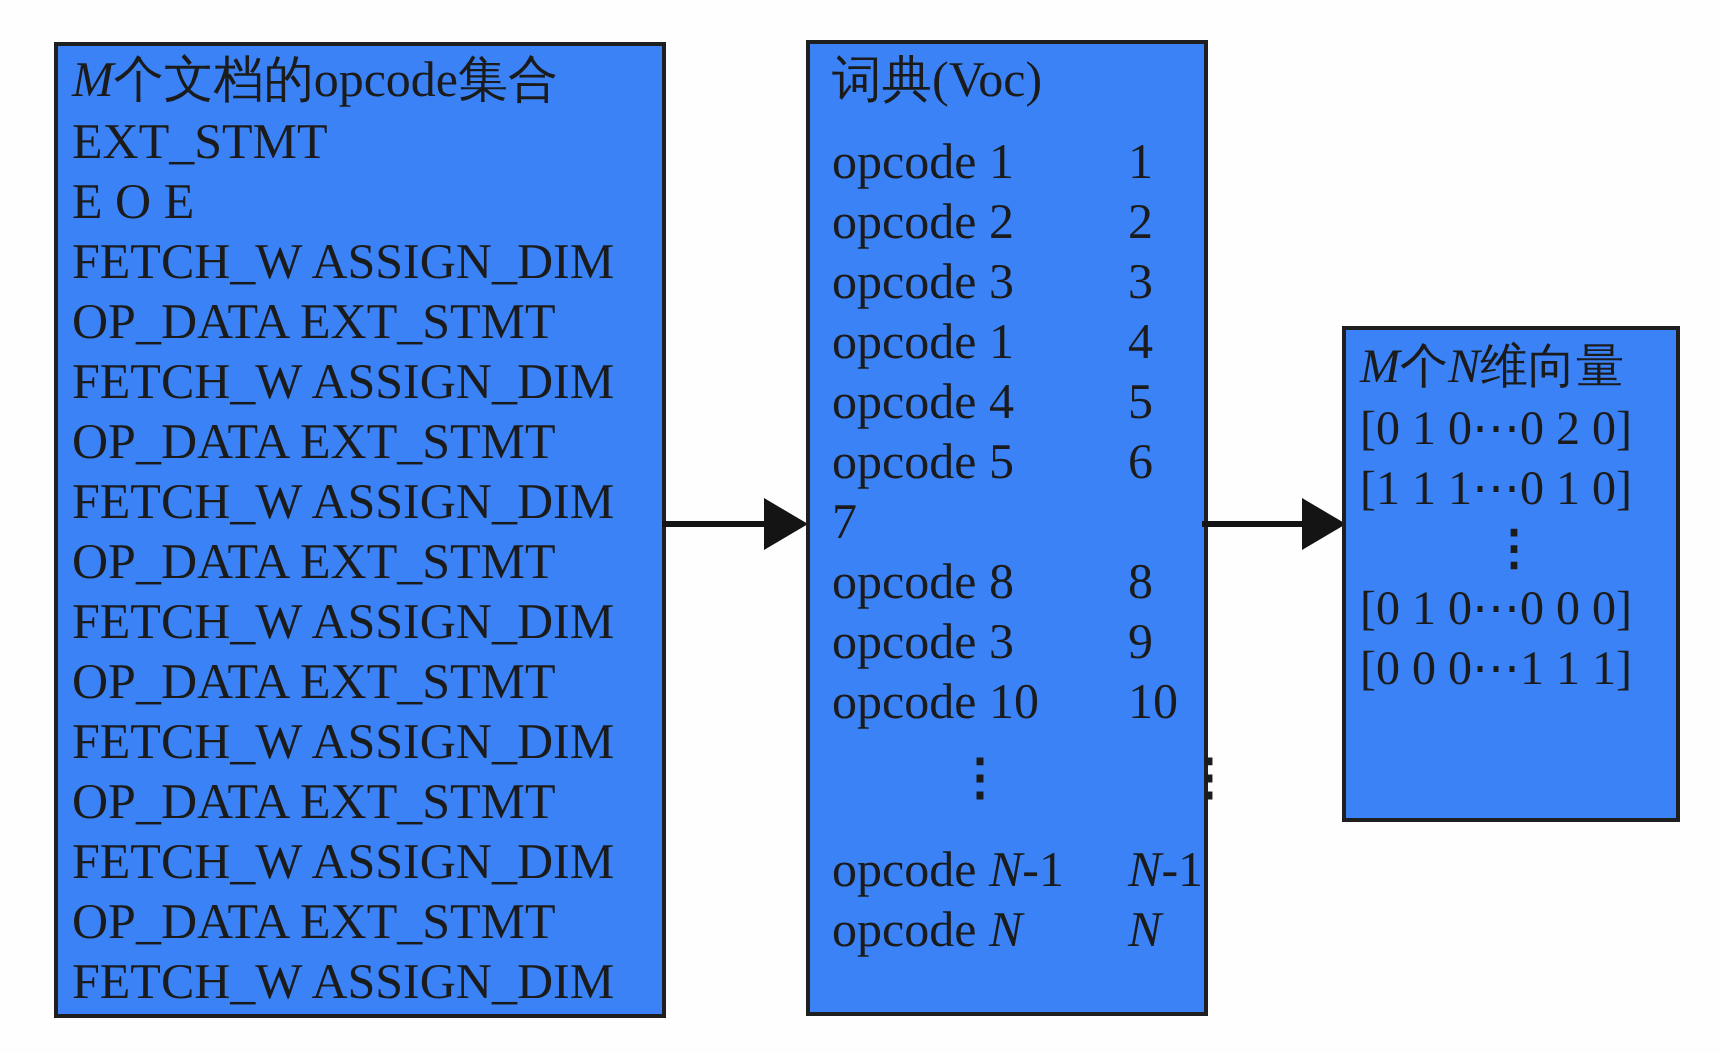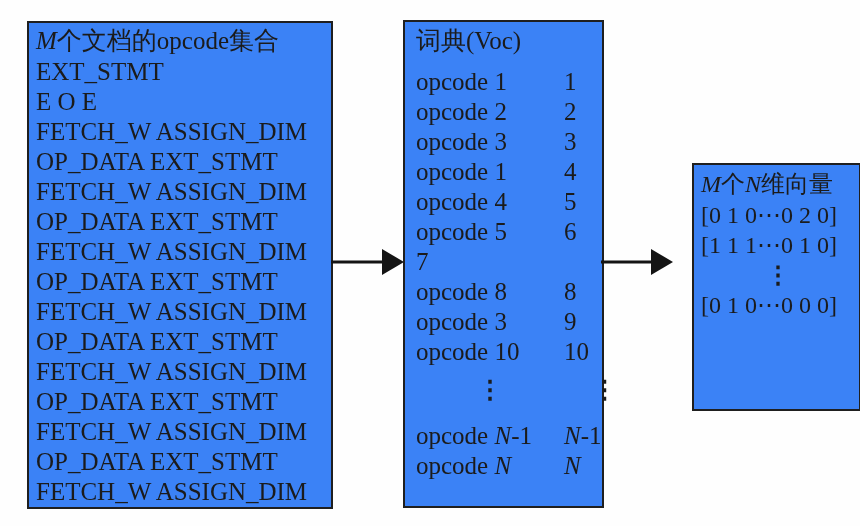--- a/index.html
+++ b/index.html
@@ -12,21 +12,21 @@
   .diagram { position: relative; width: 860px; height: 526px; background: #fefefe; overflow: hidden; }
   .box {
     position: absolute;
     border: 2px solid #1f1f1f;
     background: #3b82f6;
     box-sizing: border-box;
     white-space: nowrap;
   }
   .left-box  { left: 27px;  top: 21px;  width: 306px; height: 488px; padding: 2px 4px 0 7px;  font-size: 25px; line-height: 30px; }
   .middle-box{ left: 403px; top: 20px;  width: 201px; height: 488px; padding: 3px 4px 0 11px; font-size: 25px; line-height: 30px; }
-  .right-box { left: 692px; top: 163px; width: 169px; height: 248px; padding: 3px 4px 0 7px;  font-size: 24px; line-height: 30px; }
+  .right-box { left: 671px; top: 163px; width: 169px; height: 248px; padding: 3px 4px 0 7px;  font-size: 24px; line-height: 30px; }
   .line { white-space: nowrap; }
   .box-title { line-height: 32px; }
   .middle-box .box-title { margin-bottom: 10px; }
   .var { font-style: italic; }
   .dict-row { display: flex; align-items: center; }
   .dict-name { width: 148px; flex: none; }
   .dict-num { flex: none; }
   .ellipsis-row { margin-top: 8px; margin-bottom: 16px; font-weight: bold; }
   .ellipsis-row .dict-name { text-align: center; padding-right: 28px; }
   .vec-ellipsis { text-align: center; font-weight: bold; }
@@ -125,16 +125,17 @@
     <polygon points="50,3 50,29 72,16" fill="#141414"></polygon>
   </svg>
 
   <div class="box right-box">
     <div class="line box-title"><span class="var">M</span><span>个</span><span class="var">N</span><span>维向量</span></div>
     <div id="vector-rows">
         <div class="line">[0 1 0⋯0 2 0]</div>
         <div class="line">[1 1 1⋯0 1 0]</div>
         <div class="line vec-ellipsis">⋮</div>
         <div class="line">[0 1 0⋯0 0 0]</div>
+        <div class="line">[0 0 0⋯1 1 1]</div>
       </div>
   </div>
 
 </div>
 
 </body></html>

